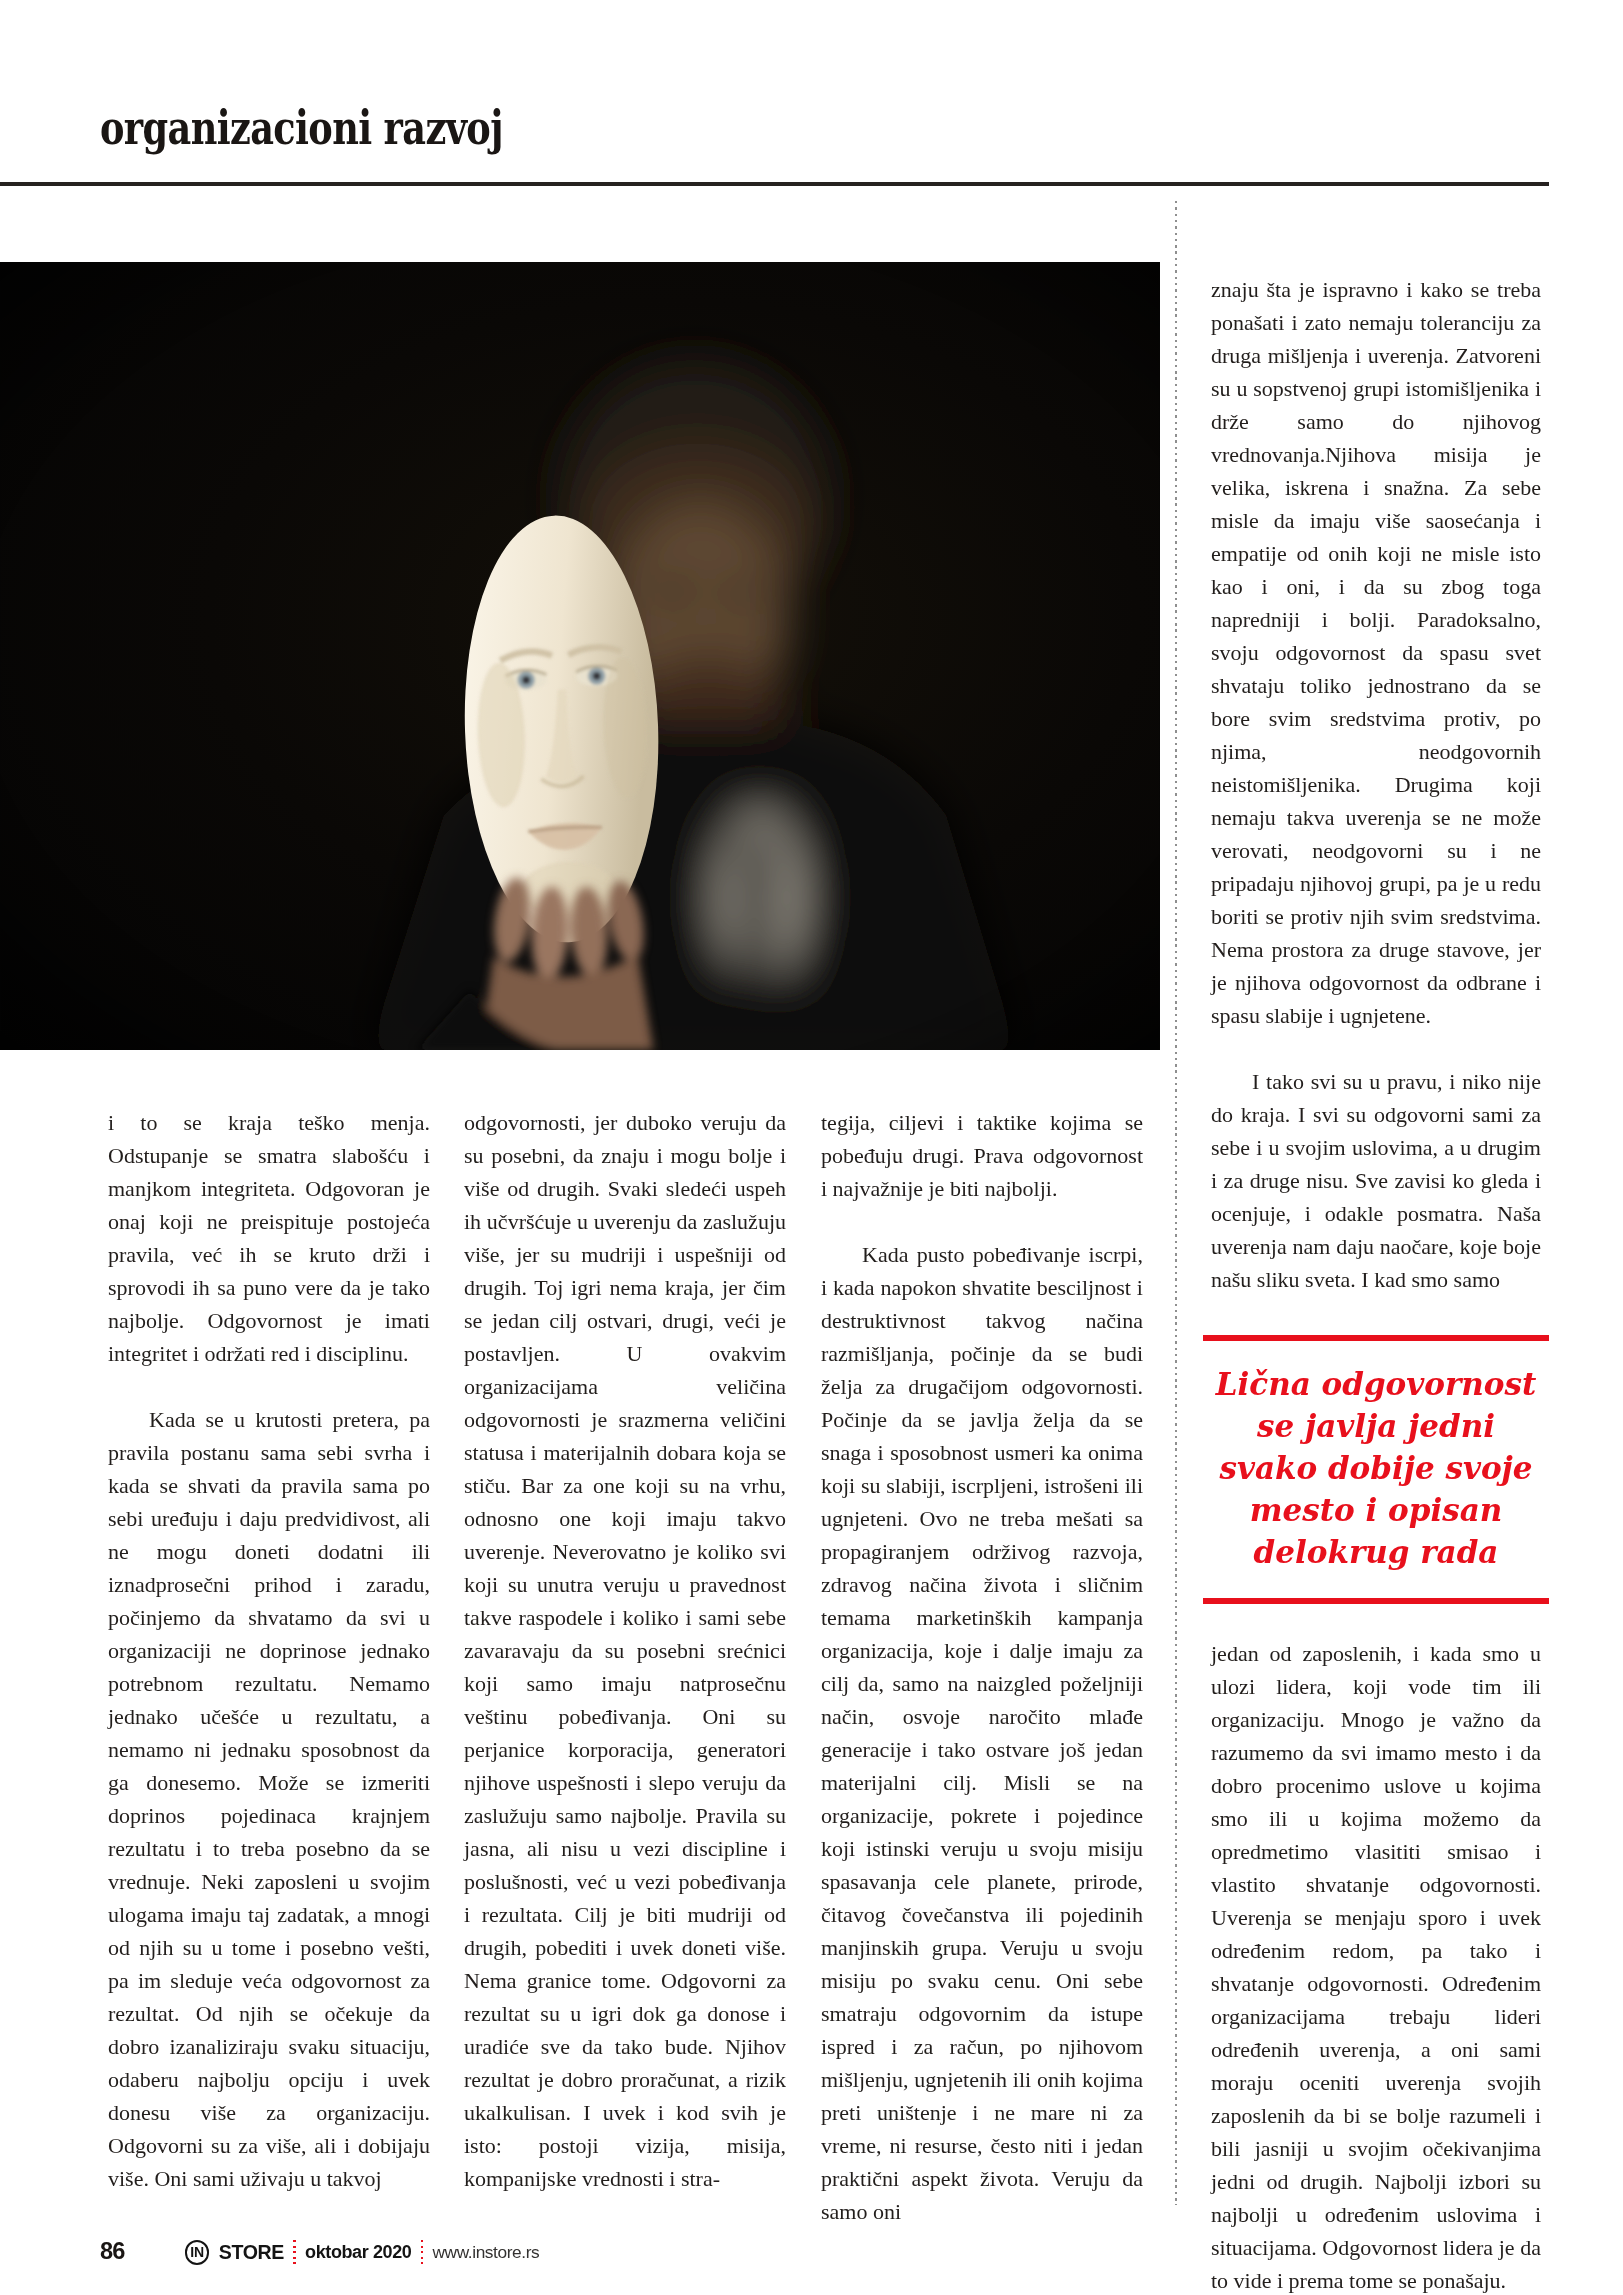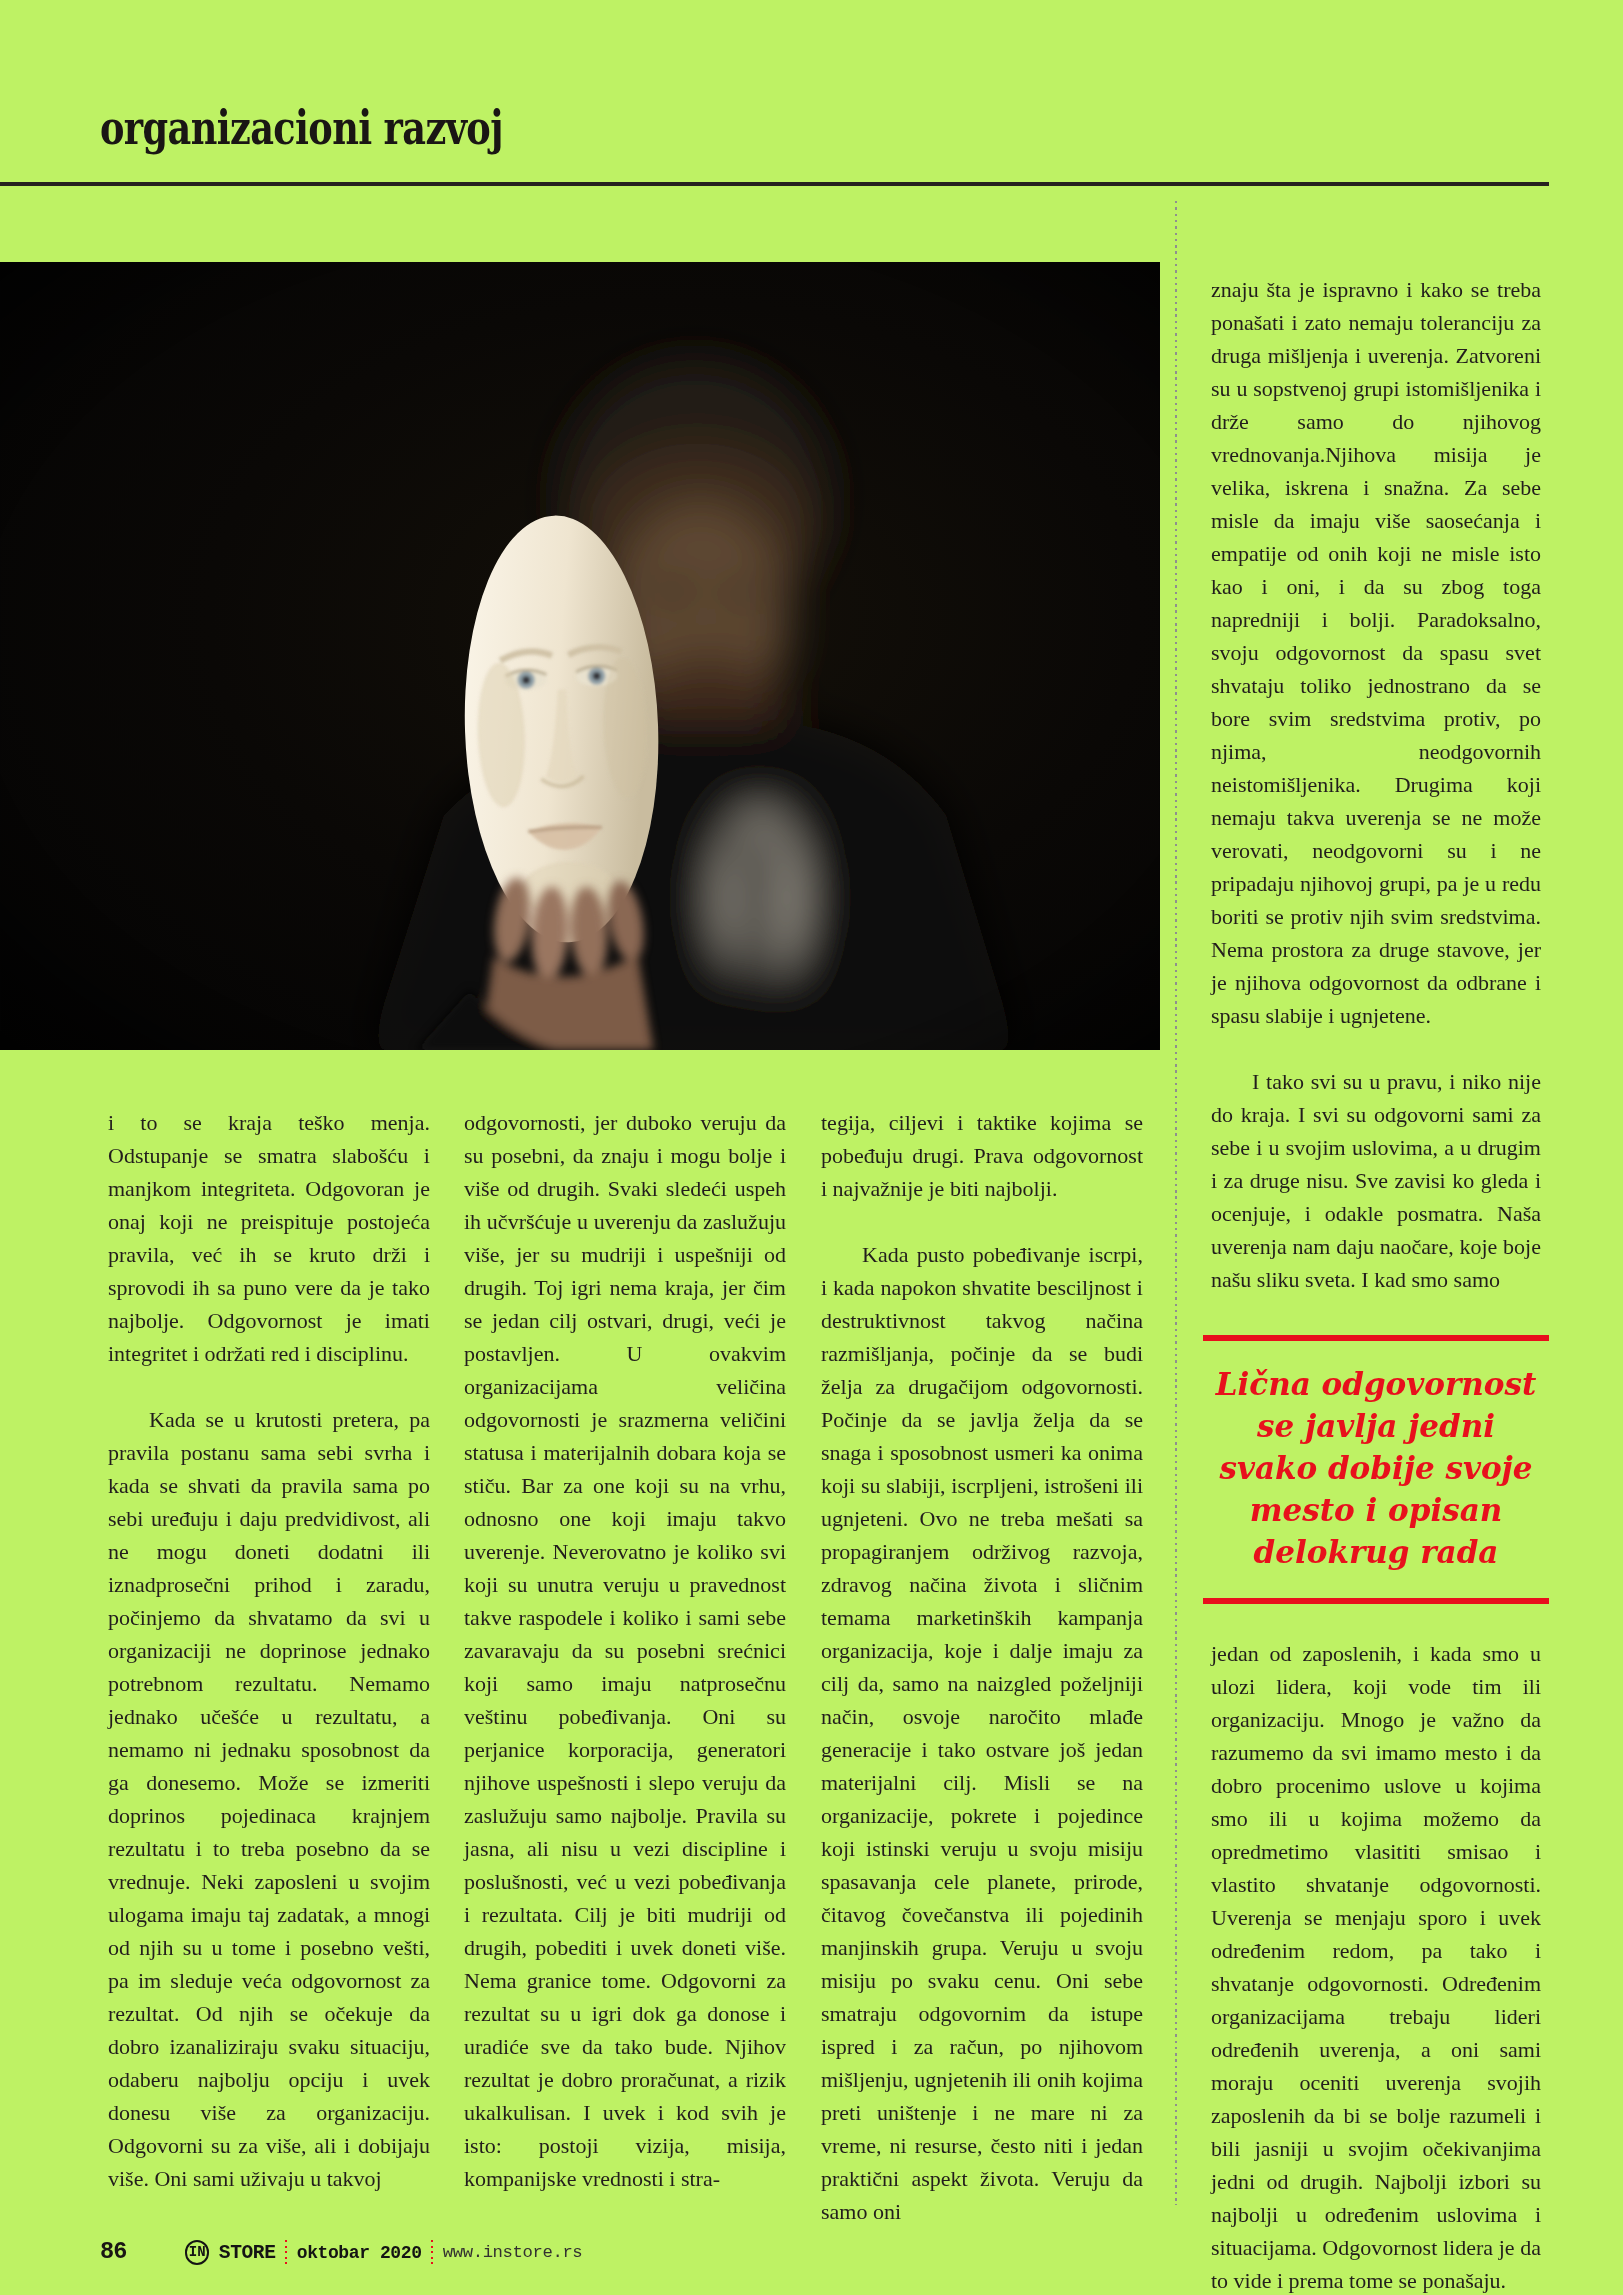--- a/index.html
+++ b/index.html
@@ -1,19 +1,19 @@
 <!DOCTYPE html>
 <html lang="sr-Latn" style="font-size:12.6px"><head>
 <meta charset="utf-8">
 <style>
   html,body{margin:0;padding:0;background:#e8e8e8;}
   .page{
     position:relative;
     width:1623px;height:2295px;
-    background:#bef264;
+    background:#ffffff;
     font-family:"Liberation Serif", serif;
     color:#221e1c;
     overflow:hidden;
   }
   
   .kicker{
     position:absolute;left:100px;top:102px;margin:0;
     font-family:"DejaVu Serif", serif;
     font-weight:800;font-size:47px;line-height:1.1;color:#1a1614;
     letter-spacing:-0.8px;
@@ -55,21 +55,21 @@
   .pullquote blockquote{
     margin:0;padding:22px 4.7px 25px 4.7px;
     font-family:"DejaVu Serif", serif;
     font-style:italic;font-weight:700;
     font-size:31px;line-height:42px;
     color:var(--accent);
     text-align:center;
   }
   
   .footer{position:absolute;left:0;top:2235px;width:1496px;height:39px;
-    font-family:Liberation Mono, monospace;}
+    font-family:Liberation Sans, sans-serif;}
   .page-num{
     position:absolute;left:100px;top:3.1px;
     font-size:23.6px;font-weight:bold;color:#1a1614;letter-spacing:-0.8px;
   }
   .footer-brand{
     position:absolute;left:185px;top:0;height:35px;
     display:flex;align-items:center;gap:9.4px;
   }
   .logo-circle{
     width:20.4px;height:20.4px;border-radius:50%;

